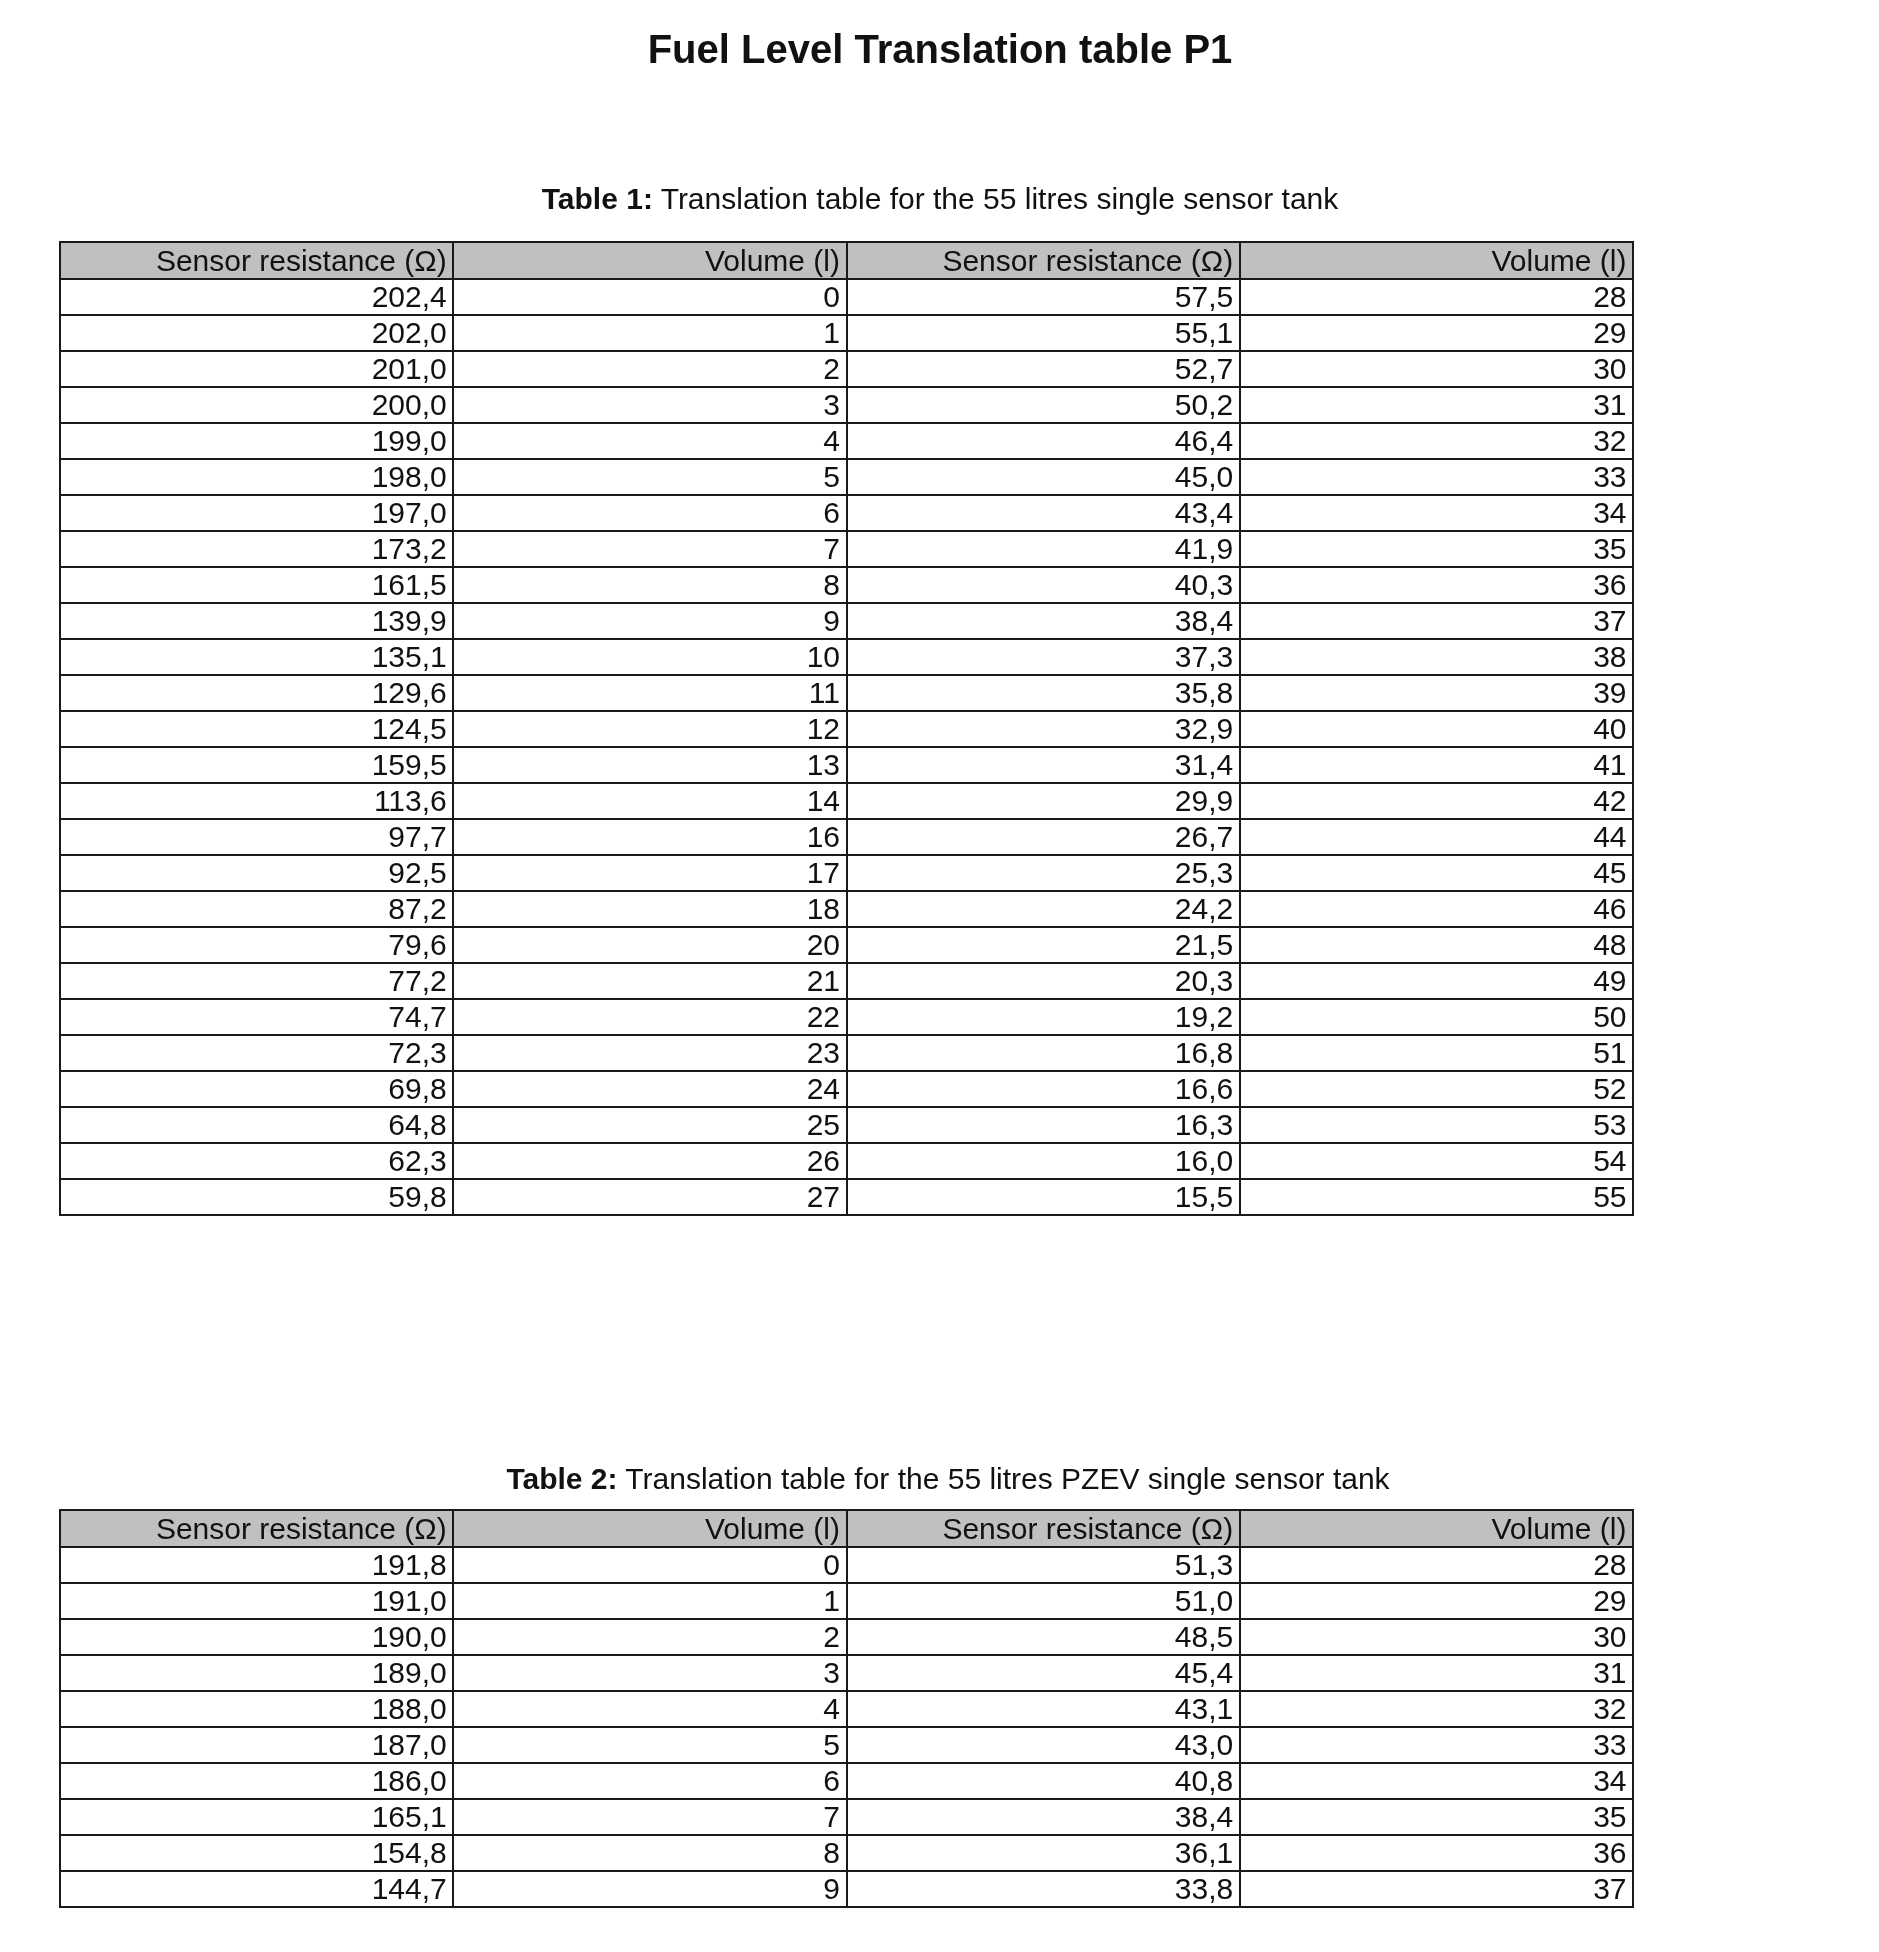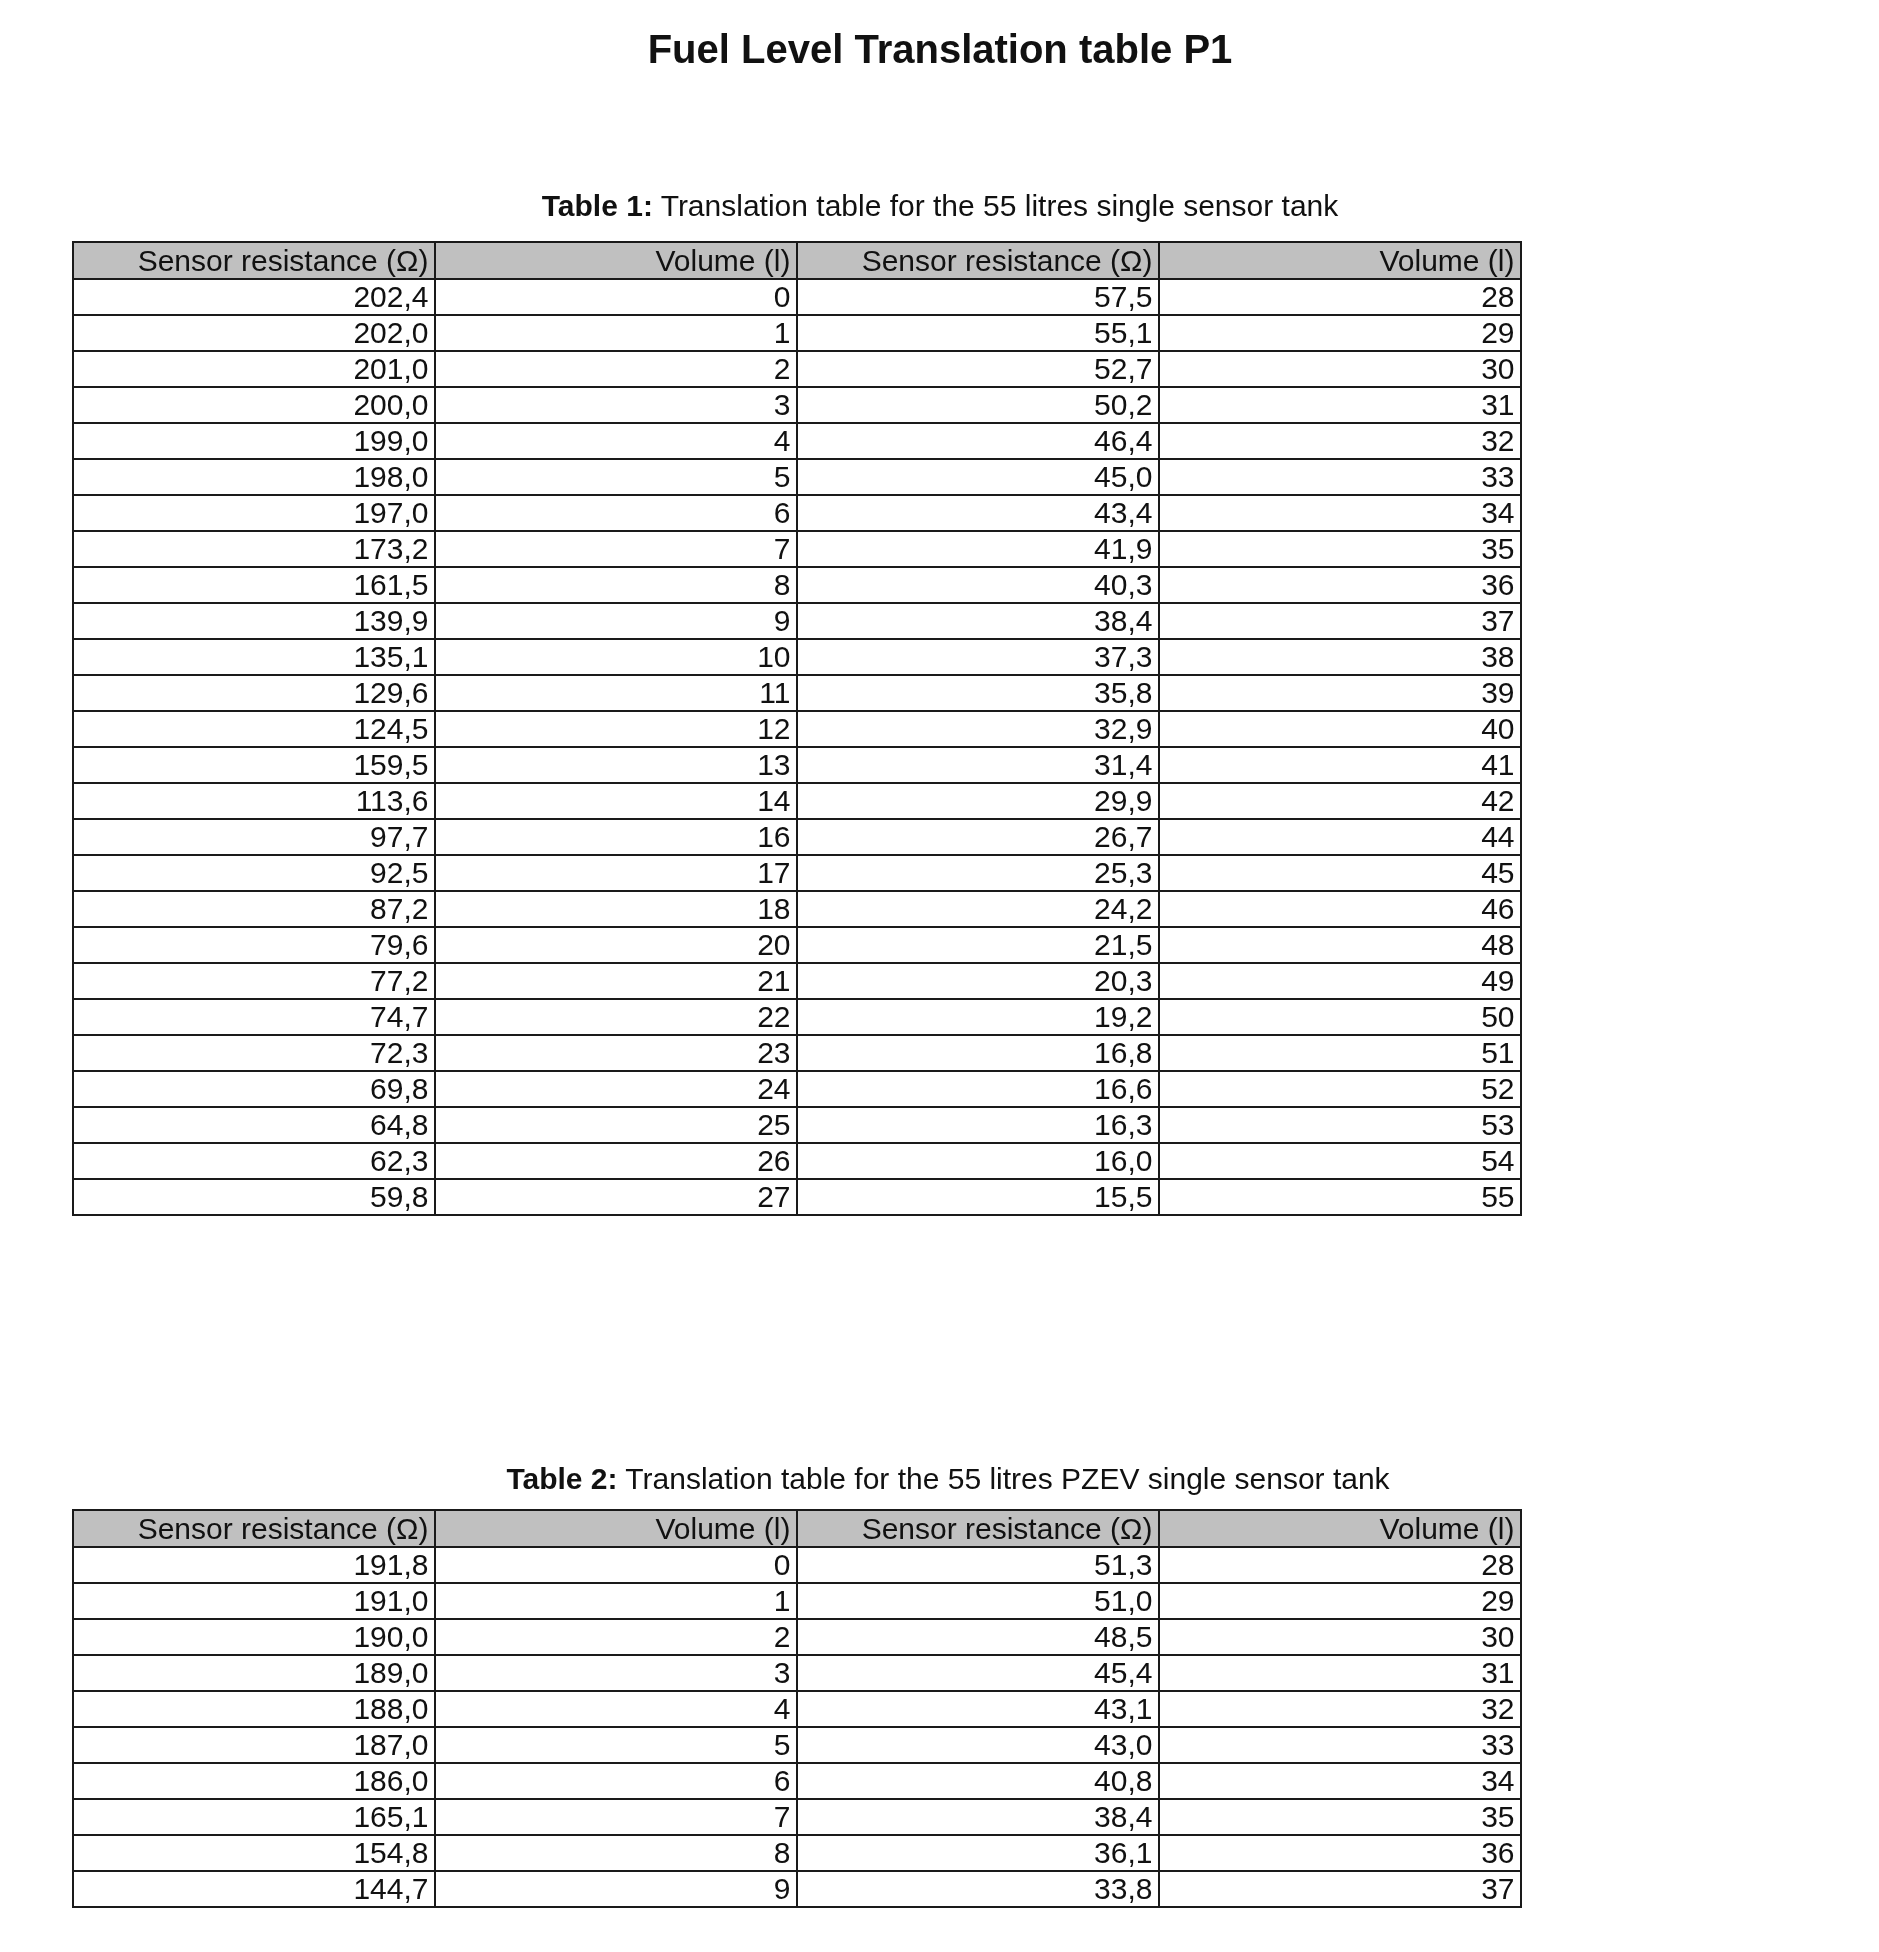--- a/index.html
+++ b/index.html
@@ -9,33 +9,33 @@
   }
   .doc-title {
     position: absolute; left: 0; width: 1880px; top: 27.4px;
     text-align: center; font-weight: bold; font-size: 40px;
   }
   .caption {
     position: absolute; left: 0; width: 1880px; text-align: center; font-size: 30px;
   }
   .caption b { font-weight: bold; }
   table.tt {
-    position: absolute; left: 72px; width: 1450px;
+    position: absolute; left: 59px; width: 1575px;
     border-collapse: collapse; table-layout: fixed;
   }
   table.tt col { width: 25%; }
   table.tt th, table.tt td {
     border: 2.7px solid #1a1a1a; text-align: right; padding: 0 5.5px 0 0;
     font-size: 30px; font-weight: normal; line-height: 1; overflow: hidden; white-space: nowrap;
   }
   table.tt th { background: #c0c0c0; height: 35px; }
   table.tt td { background: #ffffff; height: 34px; }
   #table1 { top: 241px; }
   #table2 { top: 1509px; }
-  #caption1 { top: 189px; }
+  #caption1 { top: 182px; }
   #caption2 { top: 1462px; padding-left: 8px; }
 </style>
 </head>
 <body>
 
 <div class="doc-title">Fuel Level Translation table P1</div>
 
 <div class="caption" id="caption1">
   <b>Table 1:</b><span> Translation table for the 55 litres single sensor tank</span>
 </div>

